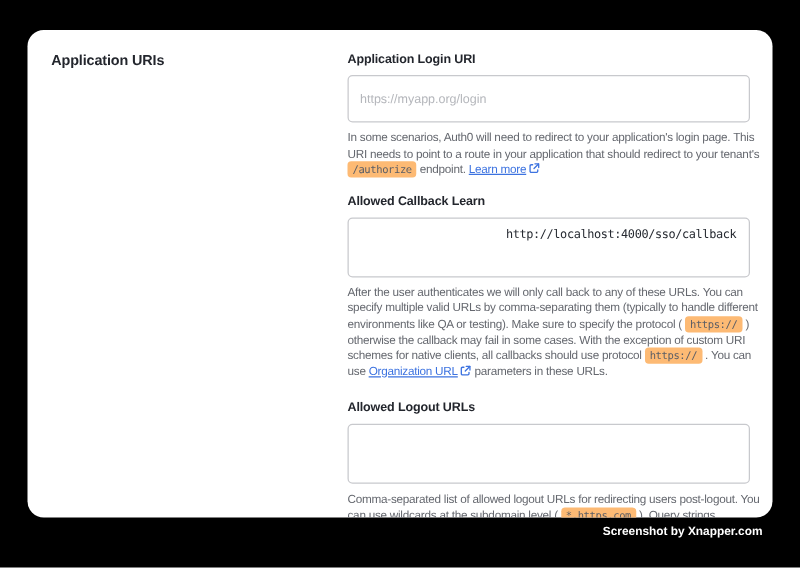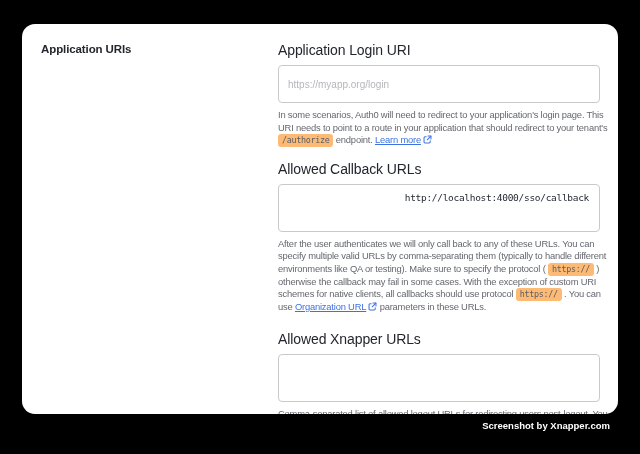--- a/index.html
+++ b/index.html
@@ -26,22 +26,22 @@
     font-size: 11.5px;
     font-weight: 700;
     color: #23262d;
     letter-spacing: -0.1px;
     padding-top: 1px;
   }
   .right-col { width: 334px; }
   .field { margin-bottom: 14px; }
   .field.gap-lg { margin-bottom: 18px; }
   .field-label {
-    font-size: 14px;
-    font-weight: 400;
+    font-size: 10px;
+    font-weight: 700;
     color: #23262d;
     letter-spacing: -0.1px;
     margin-bottom: 7px;
   }
   .text-input {
     width: 322px;
     height: 38px;
     border: 1px solid #c8c9cd;
     border-radius: 4px;
     padding: 0 9px;
@@ -125,31 +125,31 @@
       <div class="field-label">Application Login URI</div>
       <input class="text-input" type="text" placeholder="https://myapp.org/login" style="">
       <div class="help">In some scenarios, Auth0 will need to redirect to your application's login page. This URI needs to point to a route in your application that should redirect to your tenant's <code class="code-pill">/authorize</code> endpoint. <a href="#">Learn more<svg class="ext-icon" viewBox="0 0 12 12" xmlns="http://www.w3.org/2000/svg">
               <path d="M4.2 2.4 H2.6 A1.2 1.2 0 0 0 1.4 3.6 V9.4 A1.2 1.2 0 0 0 2.6 10.6 H8.4 A1.2 1.2 0 0 0 9.6 9.4 V7.8"></path>
               <path d="M6.6 1.4 H10.6 V5.4"></path>
               <path d="M10.4 1.6 L5.6 6.4"></path>
             </svg></a></div>
     </div>
 
     <div class="field gap-lg">
-      <div class="field-label">Allowed Callback URLs</div>
+      <div class="field-label">Allowed Callback Learn</div>
       <textarea class="url-textarea" spellcheck="false" style="">http://localhost:4000/sso/callback</textarea>
       <div class="help">After the user authenticates we will only call back to any of these URLs. You can specify multiple valid URLs by comma-separating them (typically to handle different environments like QA or testing). Make sure to specify the protocol ( <code class="code-pill">https://</code> ) otherwise the callback may fail in some cases. With the exception of custom URI schemes for native clients, all callbacks should use protocol <code class="code-pill">https://</code> . You can use <a href="#">Organization URL<svg class="ext-icon" viewBox="0 0 12 12" xmlns="http://www.w3.org/2000/svg">
               <path d="M4.2 2.4 H2.6 A1.2 1.2 0 0 0 1.4 3.6 V9.4 A1.2 1.2 0 0 0 2.6 10.6 H8.4 A1.2 1.2 0 0 0 9.6 9.4 V7.8"></path>
               <path d="M6.6 1.4 H10.6 V5.4"></path>
               <path d="M10.4 1.6 L5.6 6.4"></path>
             </svg></a> parameters in these URLs.</div>
     </div>
 
     <div class="field">
-      <div class="field-label">Allowed Xnapper URLs</div>
+      <div class="field-label">Allowed Logout URLs</div>
       <textarea class="url-textarea" spellcheck="false" style=""></textarea>
       <div class="help">Comma-separated list of allowed logout URLs for redirecting users post-logout. You can use wildcards at the subdomain level ( <code class="code-pill">*.https.com</code> ). Query strings</div>
     </div>
 
   </div>
 </div>
 
 <div class="watermark">Screenshot by Xnapper.com</div>
 
 </body></html>

